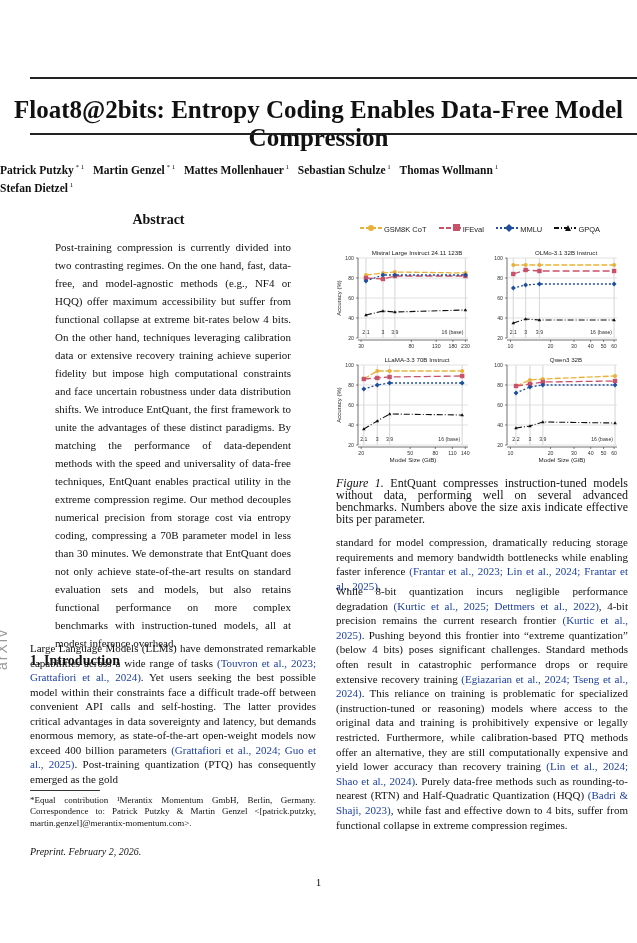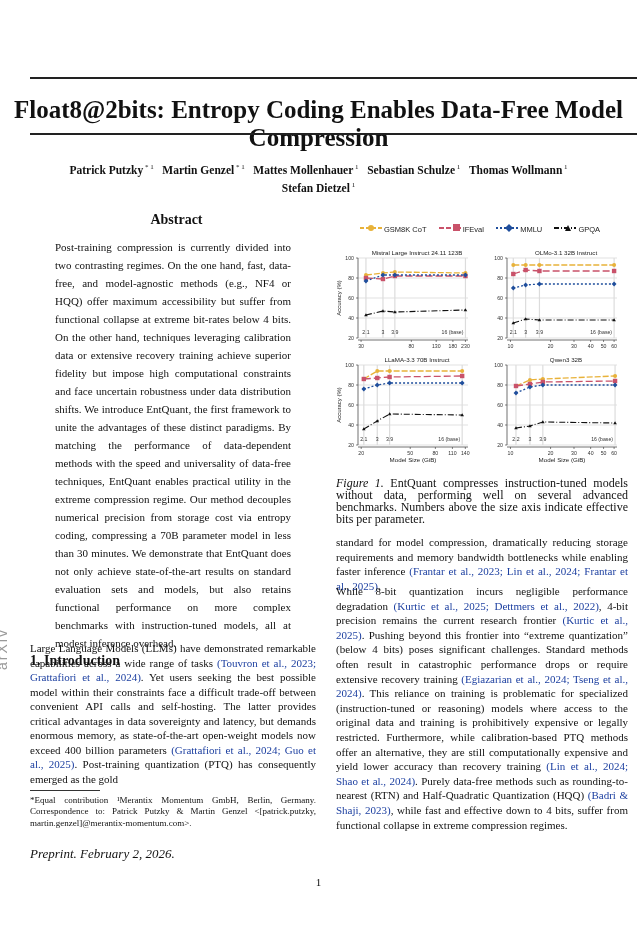--- a/index.html
+++ b/index.html
@@ -1,29 +1,29 @@
 <!DOCTYPE html>
 <html><head>
 <meta charset="utf-8">
 <style>
   html, body { margin:0; padding:0; background:#fff; }
   body { width:637px; height:943px; position:relative; overflow:hidden; font-family:"Liberation Serif","DejaVu Serif",serif; color:#111; }
   .rule { position:absolute; left:30px; width:607px; height:2px; background:#222; }
   .title { position:absolute; left:0; width:637px; top:96px; text-align:center; font-weight:bold; font-size:25px; }
-  .authors { position:absolute; left:0; width:637px; top:160px; text-align:center; font-weight:bold; font-size:11.5px; line-height:15px; }
+  .authors { position:absolute; left:0; width:637px; top:160px; text-align:left; font-weight:bold; font-size:11.5px; line-height:15px; }
   .authors sup { font-weight:normal; font-size:7px; }
   .arxiv { position:absolute; left:-6px; top:250px; width:14px; height:420px; color:#999; font-family:"Liberation Sans",sans-serif; font-size:14px; writing-mode:vertical-rl; transform:rotate(180deg); letter-spacing:2px; overflow:hidden; }
-  .abstract-h { position:absolute; left:60px; width:233px; top:212px; text-align:center; font-weight:bold; font-size:14px; }
+  .abstract-h { position:absolute; left:42px; width:233px; top:212px; text-align:center; font-weight:bold; font-size:14px; }
   .abstract { position:absolute; left:55px; width:236px; top:238px; font-size:11px; line-height:18px; text-align:justify; hyphens:auto; }
   .section-h { position:absolute; left:30px; top:653px; font-weight:bold; font-size:14px; }
   .col-left { position:absolute; left:30px; width:286px; top:641px; font-size:11px; line-height:14.5px; text-align:justify; }
   .cite { color:#1c3fa0; }
   .fn-rule { position:absolute; left:30px; top:790px; width:70px; height:1px; background:#333; }
   .footnote { position:absolute; left:30px; width:286px; top:795px; font-size:9px; line-height:11.3px; text-align:justify; }
-  .preprint { position:absolute; left:30px; top:846px; font-size:13px; font-style:italic; }
+  .preprint { position:absolute; left:30px; top:846px; font-size:10px; font-style:italic; }
   .page-num { position:absolute; left:0; width:637px; top:876px; text-align:center; font-size:11px; }
   .figure { position:absolute; left:330px; top:220px; width:300px; height:250px; font-family:"Liberation Sans","DejaVu Sans",sans-serif; }
   .legend { position:absolute; left:0; top:4px; width:300px; text-align:center; font-size:7.5px; color:#222; }
   .legend span.item { margin:0 5px; }
   .caption { position:absolute; left:336px; width:292px; top:477px; font-size:12px; line-height:12px; text-align:justify; }
   .col-right1 { position:absolute; left:336px; width:292px; top:535px; font-size:11px; line-height:14.6px; text-align:justify; }
   .col-right2 { position:absolute; left:336px; width:292px; top:584px; font-size:11px; line-height:14.6px; text-align:justify; }
   svg text { font-family:"Liberation Sans","DejaVu Sans",sans-serif; }
 </style>
 </head>

